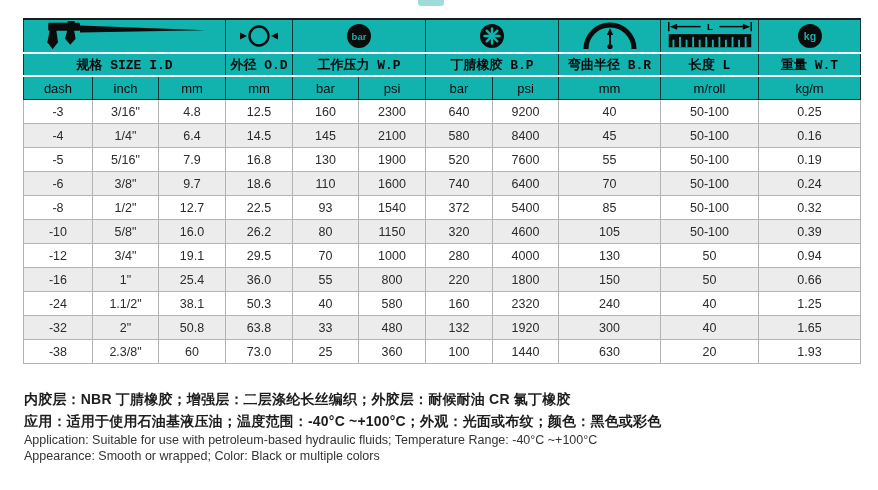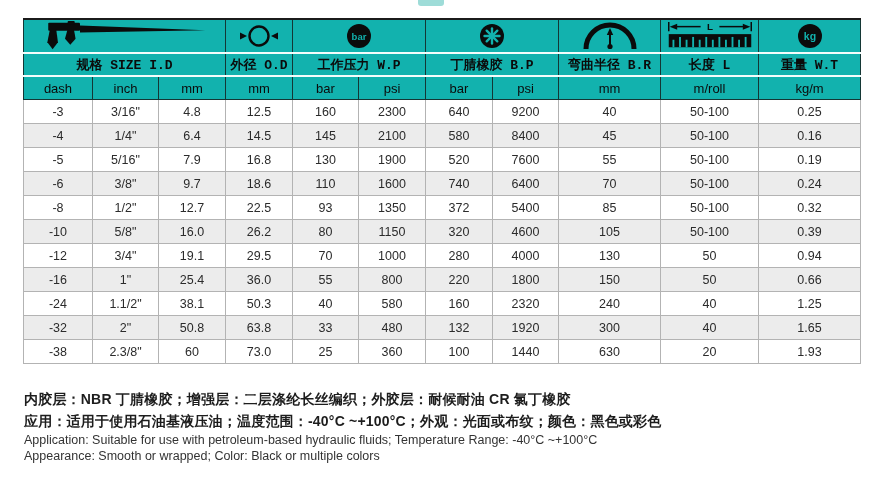--- a/index.html
+++ b/index.html
@@ -225,21 +225,21 @@
           <td>70</td>
           <td>50-100</td>
           <td>0.24</td>
         </tr>
         <tr>
           <td>-8</td>
           <td>1/2"</td>
           <td>12.7</td>
           <td>22.5</td>
           <td>93</td>
-          <td>1350</td>
+          <td>1540</td>
           <td>372</td>
           <td>5400</td>
           <td>85</td>
           <td>50-100</td>
           <td>0.32</td>
         </tr>
         <tr>
           <td>-10</td>
           <td>5/8"</td>
           <td>16.0</td>

